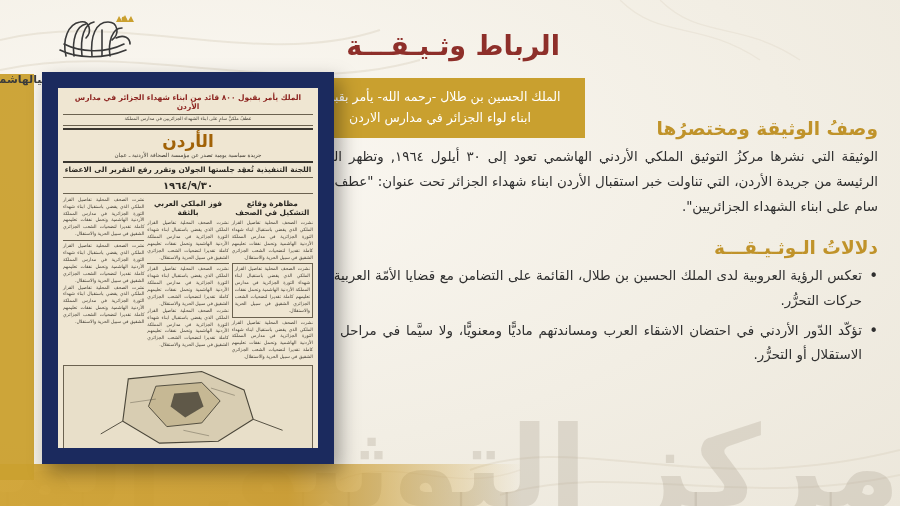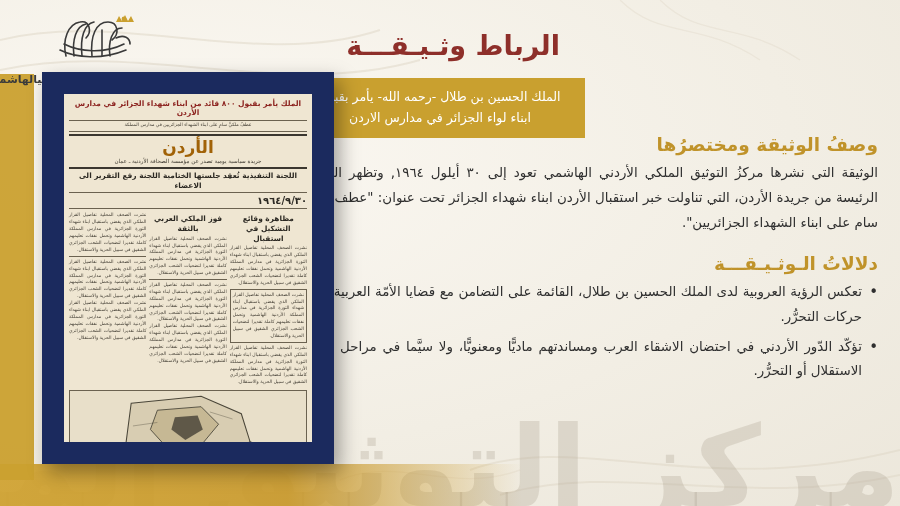--- a/index.html
+++ b/index.html
@@ -80,21 +80,21 @@
     color: #ffffff;
     padding: 9px 12px 10px 12px;
     font-size: 12.5px;
     line-height: 1.65;
     text-align: center;
     direction: rtl;
   }
 
   
   .content {
-    position: absolute; top: 134px; right: 22px;
+    position: absolute; top: 118px; right: 22px;
     width: 578px;
     direction: rtl;
     text-align: right;
   }
   .sec-heading {
     color: #c0932a;
     font-size: 18.5px;
     font-weight: 700;
     letter-spacing: 2px;
     margin-bottom: 6px;
@@ -123,21 +123,21 @@
     position: absolute; right: 0; top: -1px;
     color: #2f2f2f; font-size: 15px;
   }
 
   
   .doc-frame {
     position: absolute;
     left: 42px; top: 72px;
     width: 292px; height: 392px;
     background: #1b2a5e;
-    padding: 22px;
+    padding: 16px;
     box-shadow: 6px 8px 18px rgba(0,0,0,.35);
   }
   .doc-gold-tab {
     position: absolute; left: 292px; top: 72px;
     width: 22px; height: 92px;
     background: #c9a02f;
   }
   .doc-paper {
     position: relative;
     width: 100%; height: 100%;
@@ -163,21 +163,21 @@
     padding: 1px 0 2px;
   }
   .np-sub {
     font-size: 5.6px; color: #3c382f; text-align: center; line-height: 1.35;
   }
   .np-cols {
     display: flex; gap: 3px; margin-top: 3px;
   }
   .np-col { flex: 1; }
   .np-date {
-    font-size: 10px; font-weight: 700;
+    text-align: center; font-size: 10px; font-weight: 700;
     color: #2d2a24; letter-spacing: 1px; padding: 2px 0;
     border-top: 1px solid #6b6250; border-bottom: 1px solid #6b6250;
     margin: 2px 0;
   }
   .np-headline {
     font-size: 7.4px; font-weight: 700; color: #2b2822;
     text-align: center; line-height: 1.3; margin: 2px 0;
   }
   .np-text {
     font-size: 4.6px; color: #474238; line-height: 1.5;
@@ -278,26 +278,26 @@
 
     <div class="np-text" style="text-align:center;margin:1px 0;">عطفٌ ملكيٌّ سامٍ على ابناء الشهداء الجزائريين في مدارس المملكة</div>
     <div class="np-rule"></div>
 
     <div class="np-rule thick"></div>
 
     <div class="np-logo">الأردن</div>
     <div class="np-sub">جريدة سياسية يومية تصدر عن مؤسسة الصحافة الأردنية ـ عمان</div>
     <div class="np-rule thick"></div>
 
-    <div class="np-headline">اللجنة التنفيذية تُعقِد جلستها الختامية اللجنة رفع التقرير الى الاعضاء</div>
+    <div class="np-headline">اللجنة التنفيذية تُعقِد جلستها الجولان وتقرر رفع التقرير الى الاعضاء</div>
     <div class="np-date">١٩٦٤/٩/٣٠</div>
 
     <div class="np-cols">
       <div class="np-col">
-        <div class="np-headline">مظاهرة وقائع التشكيل في استقبال</div>
+        <div class="np-headline">مظاهرة وقائع التشكيل في الصحف</div>
         <div class="np-text">نشرت الصحف المحلية تفاصيل القرار الملكي الذي يقضي باستقبال ابناء شهداء الثورة الجزائرية في مدارس المملكة الأردنية الهاشمية وتحمل نفقات تعليمهم كاملة تقديرا لتضحيات الشعب الجزائري الشقيق في سبيل الحرية والاستقلال.</div>
         <div class="np-box">
           <div class="np-text">نشرت الصحف المحلية تفاصيل القرار الملكي الذي يقضي باستقبال ابناء شهداء الثورة الجزائرية في مدارس المملكة الأردنية الهاشمية وتحمل نفقات تعليمهم كاملة تقديرا لتضحيات الشعب الجزائري الشقيق في سبيل الحرية والاستقلال.</div>
         </div>
         <div class="np-text">نشرت الصحف المحلية تفاصيل القرار الملكي الذي يقضي باستقبال ابناء شهداء الثورة الجزائرية في مدارس المملكة الأردنية الهاشمية وتحمل نفقات تعليمهم كاملة تقديرا لتضحيات الشعب الجزائري الشقيق في سبيل الحرية والاستقلال.</div>
       </div>
       <div class="np-col">
         <div class="np-headline">فوز الملكي العربي بالثقة</div>
         <div class="np-text">نشرت الصحف المحلية تفاصيل القرار الملكي الذي يقضي باستقبال ابناء شهداء الثورة الجزائرية في مدارس المملكة الأردنية الهاشمية وتحمل نفقات تعليمهم كاملة تقديرا لتضحيات الشعب الجزائري الشقيق في سبيل الحرية والاستقلال.</div>
         <div class="np-rule"></div>

